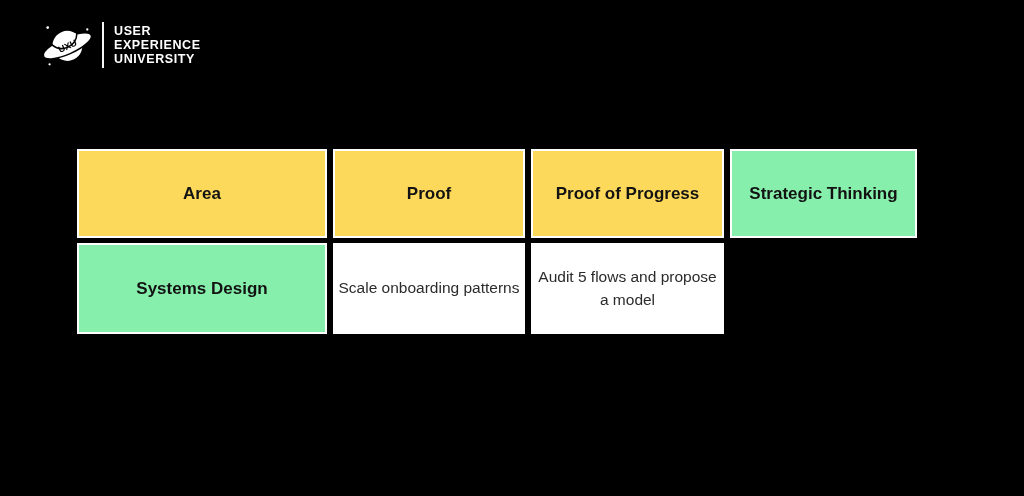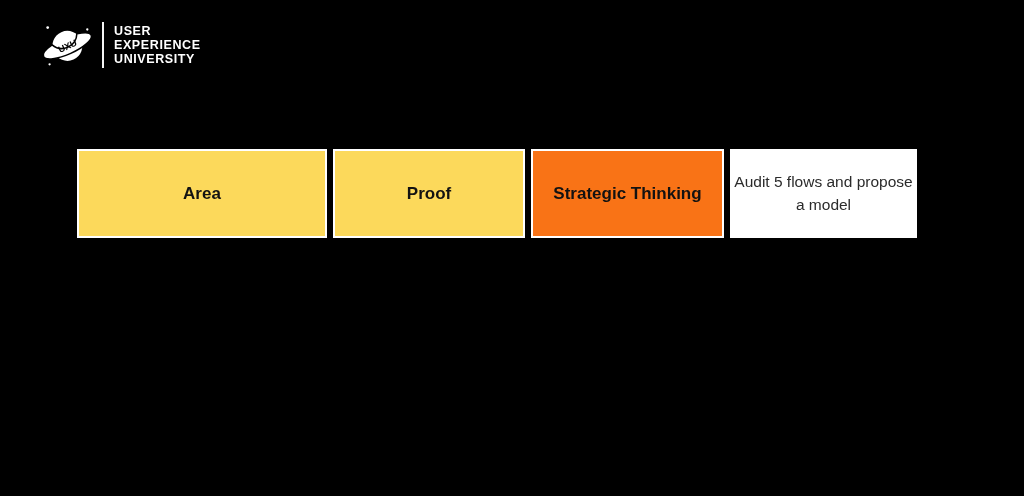--- a/index.html
+++ b/index.html
@@ -48,21 +48,21 @@
     text-align: center;
     padding: 6px 2px;
   }
   .cell.header {
     background: #fcd95b;
     color: #121212;
     font-weight: bold;
     font-size: 17px;
   }
   .cell.area {
-    background: #f97316;
+    background: #86efac;
     color: #121212;
     font-weight: bold;
     font-size: 17px;
   }
   .cell.body {
     background: #ffffff;
     color: #2b2b2b;
     font-weight: normal;
     font-size: 15.5px;
     line-height: 1.45;
@@ -91,21 +91,30 @@
 </div>
 
 <div class="matrix">
 
   <div class="cell header">
     <span>Area</span>
   </div>
   <div class="cell header">
     <span>Proof</span>
   </div>
+  <div class="cell header">
+    <span>Proof of Progress</span>
+  </div>
 
   <div class="cell area">
     <span>Strategic Thinking</span>
   </div>
 
+  <div class="cell area">
+    <span>Systems Design</span>
+  </div>
+  <div class="cell body">
+    <span>Scale onboarding patterns</span>
+  </div>
   <div class="cell body">
     <span>Audit 5 flows and propose a model</span>
   </div>
 </div>
 
 </body></html>

